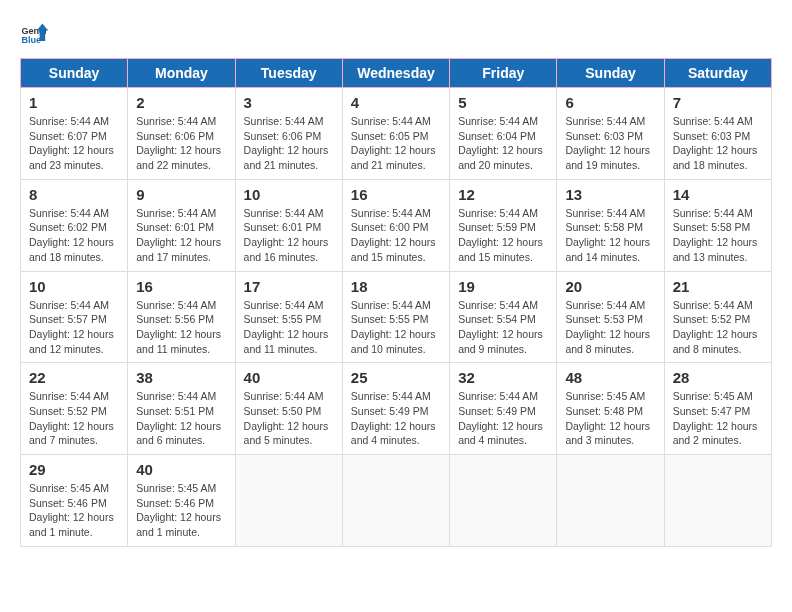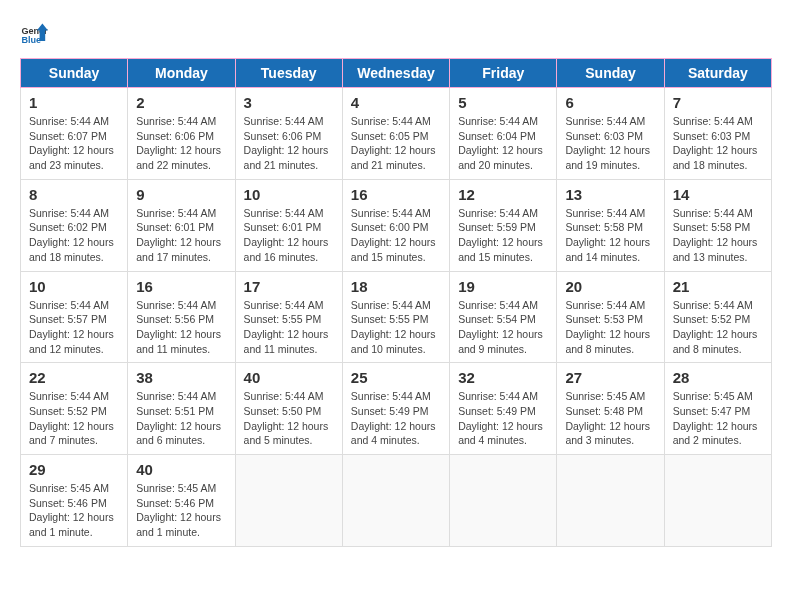--- a/index.html
+++ b/index.html
@@ -211,21 +211,21 @@
         </td>
         <td>
           <span class="day-number">25</span>
           <div class="day-info">Sunrise: 5:44 AM<br>Sunset: 5:49 PM<br>Daylight: 12 hours and 4 minutes.</div>
         </td>
         <td>
           <span class="day-number">32</span>
           <div class="day-info">Sunrise: 5:44 AM<br>Sunset: 5:49 PM<br>Daylight: 12 hours and 4 minutes.</div>
         </td>
         <td>
-          <span class="day-number">27</span>
+          <span class="day-number">48</span>
           <div class="day-info">Sunrise: 5:45 AM<br>Sunset: 5:48 PM<br>Daylight: 12 hours and 3 minutes.</div>
         </td>
         <td>
           <span class="day-number">28</span>
           <div class="day-info">Sunrise: 5:45 AM<br>Sunset: 5:47 PM<br>Daylight: 12 hours and 2 minutes.</div>
         </td>
       </tr>
       <tr>
         <td>
           <span class="day-number">29</span>

